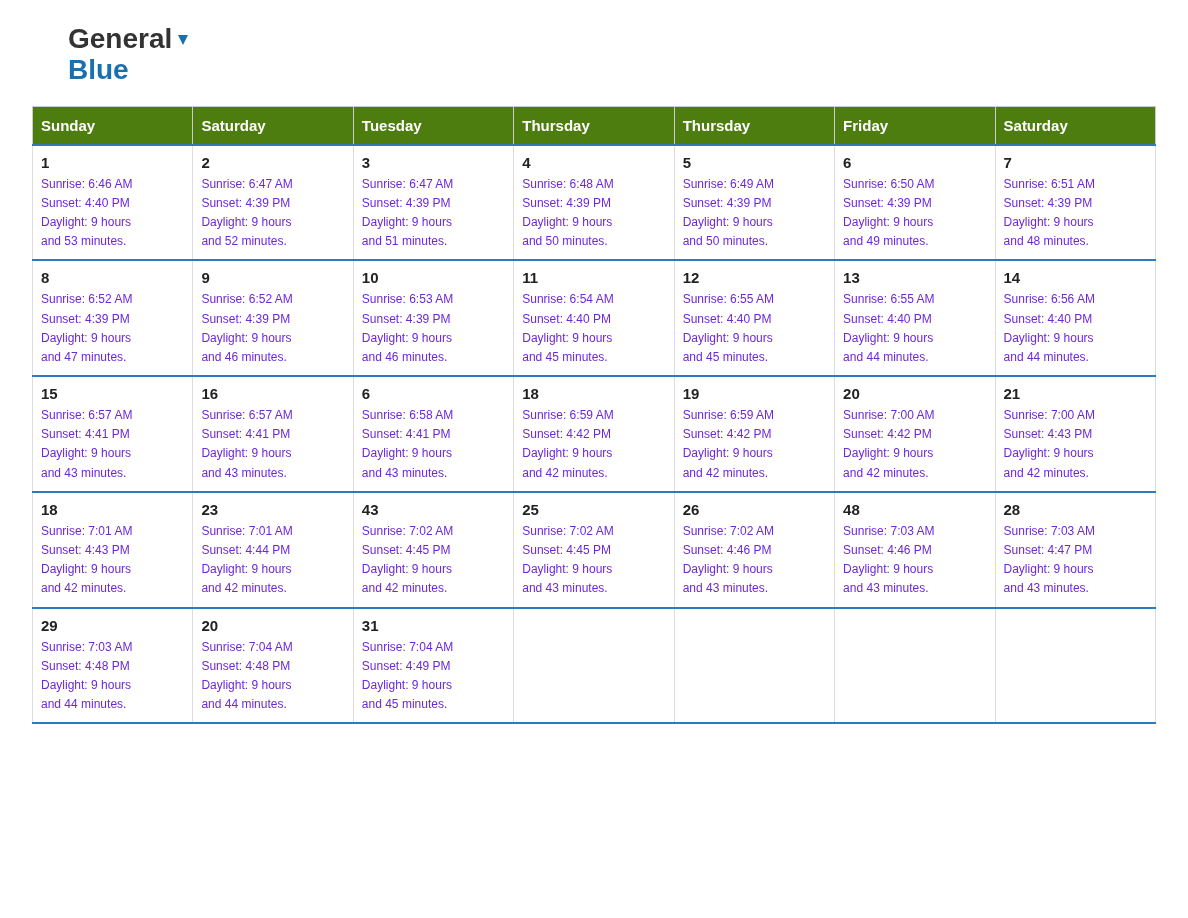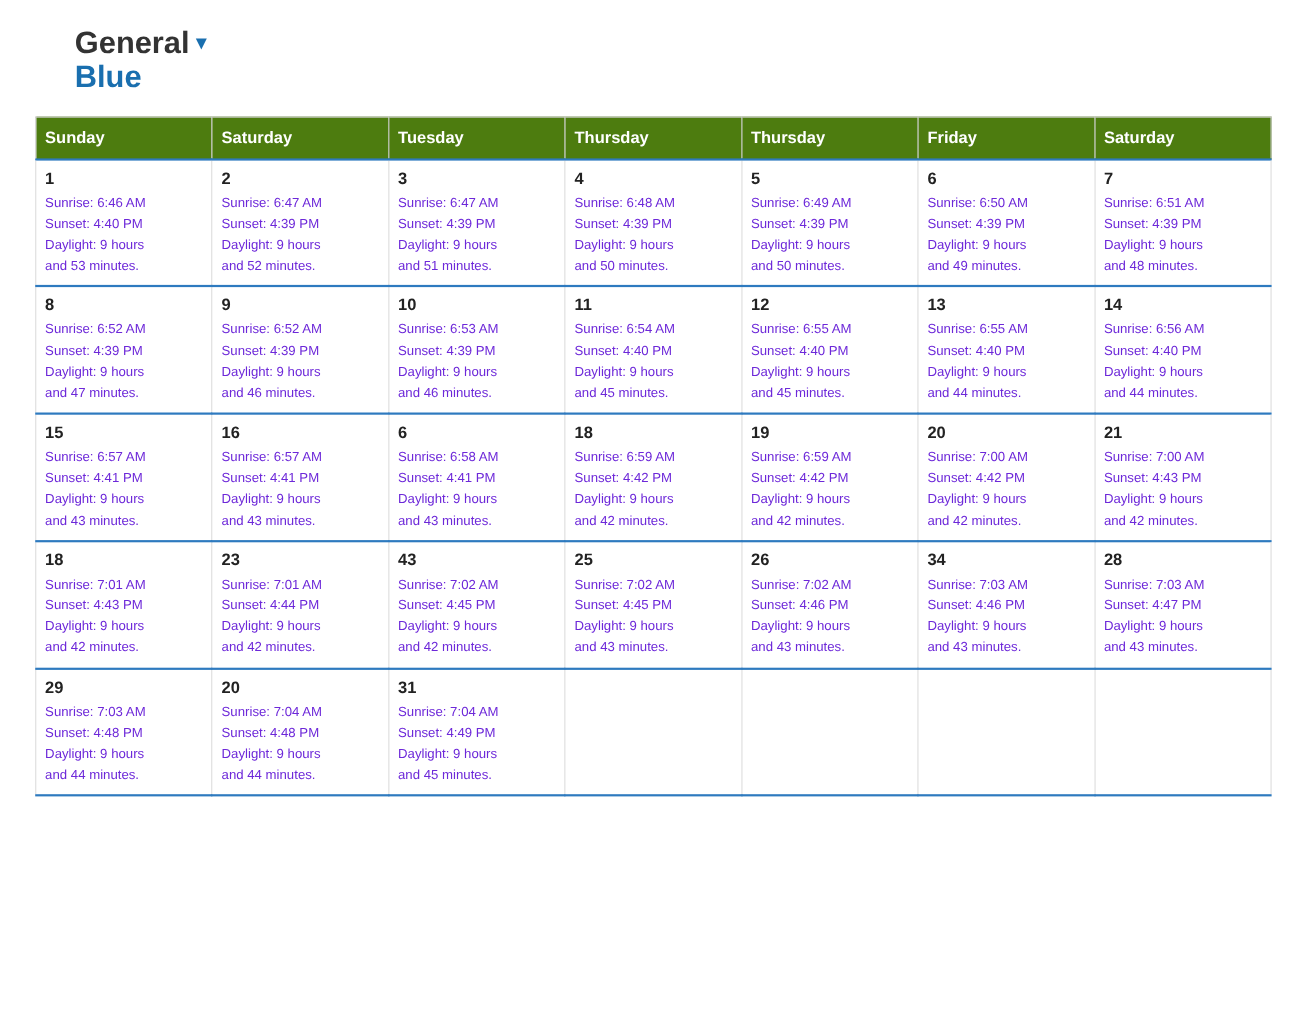--- a/index.html
+++ b/index.html
@@ -215,21 +215,21 @@
         </td>
         <td>
           <div class="day-number">25</div>
           <div class="day-info">Sunrise: 7:02 AM<br>Sunset: 4:45 PM<br>Daylight: 9 hours<br>and 43 minutes.</div>
         </td>
         <td>
           <div class="day-number">26</div>
           <div class="day-info">Sunrise: 7:02 AM<br>Sunset: 4:46 PM<br>Daylight: 9 hours<br>and 43 minutes.</div>
         </td>
         <td>
-          <div class="day-number">34</div>
+          <div class="day-number">48</div>
           <div class="day-info">Sunrise: 7:03 AM<br>Sunset: 4:46 PM<br>Daylight: 9 hours<br>and 43 minutes.</div>
         </td>
         <td>
           <div class="day-number">28</div>
           <div class="day-info">Sunrise: 7:03 AM<br>Sunset: 4:47 PM<br>Daylight: 9 hours<br>and 43 minutes.</div>
         </td>
       </tr>
       <tr>
         <td>
           <div class="day-number">29</div>

